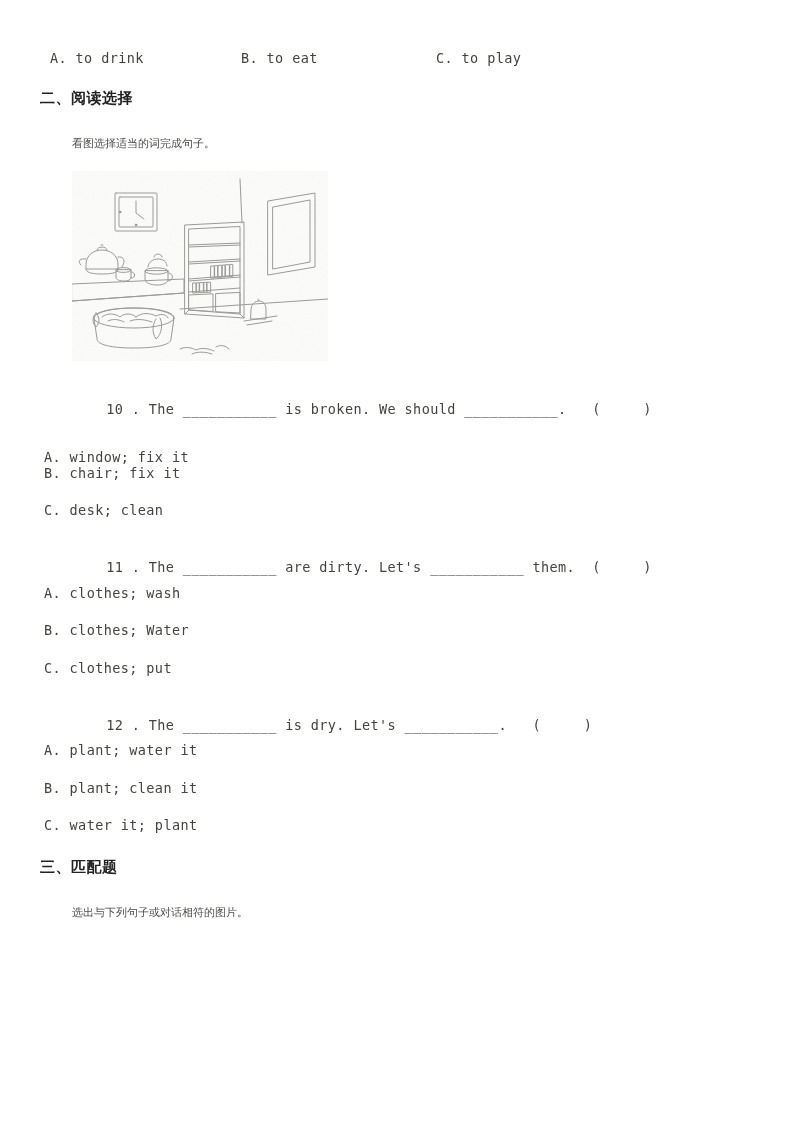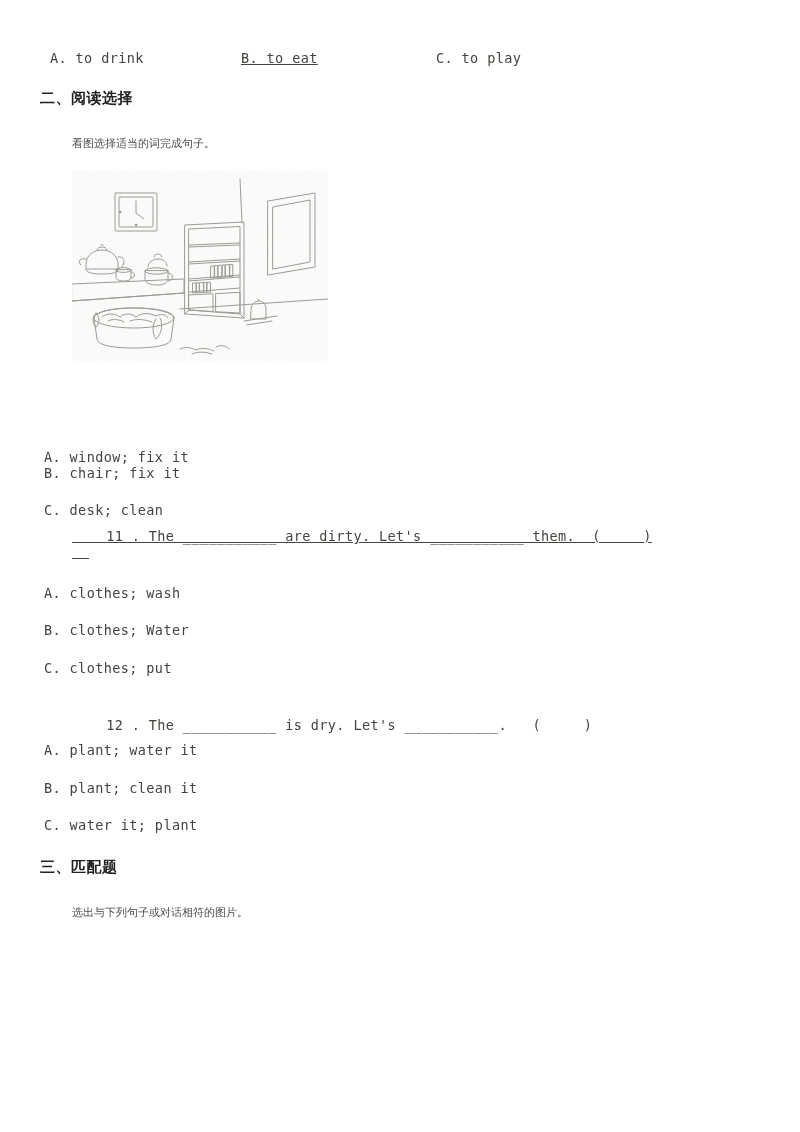--- a/index.html
+++ b/index.html
@@ -52,21 +52,21 @@
     left: 44px;
     top: 50px;
     width: 700px;
     height: 22px;
   }
   .top-options .opt {
     position: absolute;
     top: 0;
   }
   .top-opt-a { left: 6px; }
-  .top-opt-b { left: 197px; text-decoration: underline; }
+  .top-opt-b { left: 197px; }
   .top-opt-c { left: 392px; }
 
   
   .heading-2 {
     position: absolute;
     left: 40px;
     top: 89px;
   }
   .instruction-2 {
     position: absolute;
@@ -96,21 +96,21 @@
   .option {
     position: absolute;
     left: 44px;
   }
 
   .q10 { top: 385px; }
   .q10-a { top: 449px; }
   .q10-b { top: 465px; }
   .q10-c { top: 502px; }
 
-  .q11 { top: 512px; text-decoration: underline; }
+  .q11 { top: 543px; }
   .q11-a { top: 585px; }
   .q11-b { top: 622px; }
   .q11-c { top: 660px; }
 
   .q12 { top: 701px; }
   .q12-a { top: 742px; }
   .q12-b { top: 780px; }
   .q12-c { top: 817px; }
 
   
@@ -247,20 +247,23 @@
         <path d="M84 148 C80 154 80 162 84 168 C90 163 91 153 88 147"></path>
 
         <path d="M108 178 C114 175 120 177 124 179 C130 176 138 178 142 180"></path>
         <path d="M120 183 C126 180 134 181 140 183"></path>
         <path d="M144 176 C149 173 154 175 157 178"></path>
 
       </g>
     </svg>
   </div>
 
+  <div class="mono-text question q10">
+    <span class="stem">10 . The ___________ is broken. We should ___________.   (     )</span>
+  </div>
   <div class="mono-text option q10-a">A. window; fix it</div>
   <div class="mono-text option q10-b">B. chair; fix it</div>
   <div class="mono-text option q10-c">C. desk; clean</div>
 
   <div class="mono-text question q11">
     <span class="stem">11 . The ___________ are dirty. Let's ___________ them.  (     )</span>
   </div>
   <div class="mono-text option q11-a">A. clothes; wash</div>
   <div class="mono-text option q11-b">B. clothes; Water</div>
   <div class="mono-text option q11-c">C. clothes; put</div>

